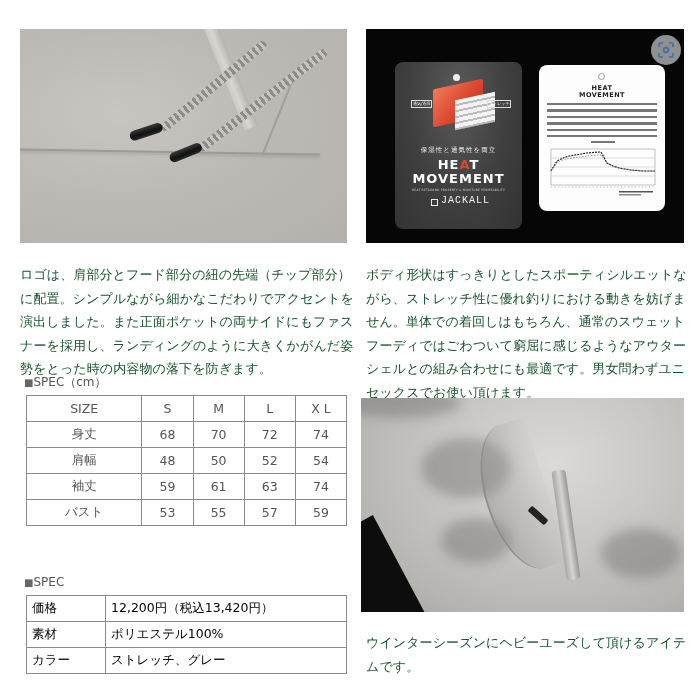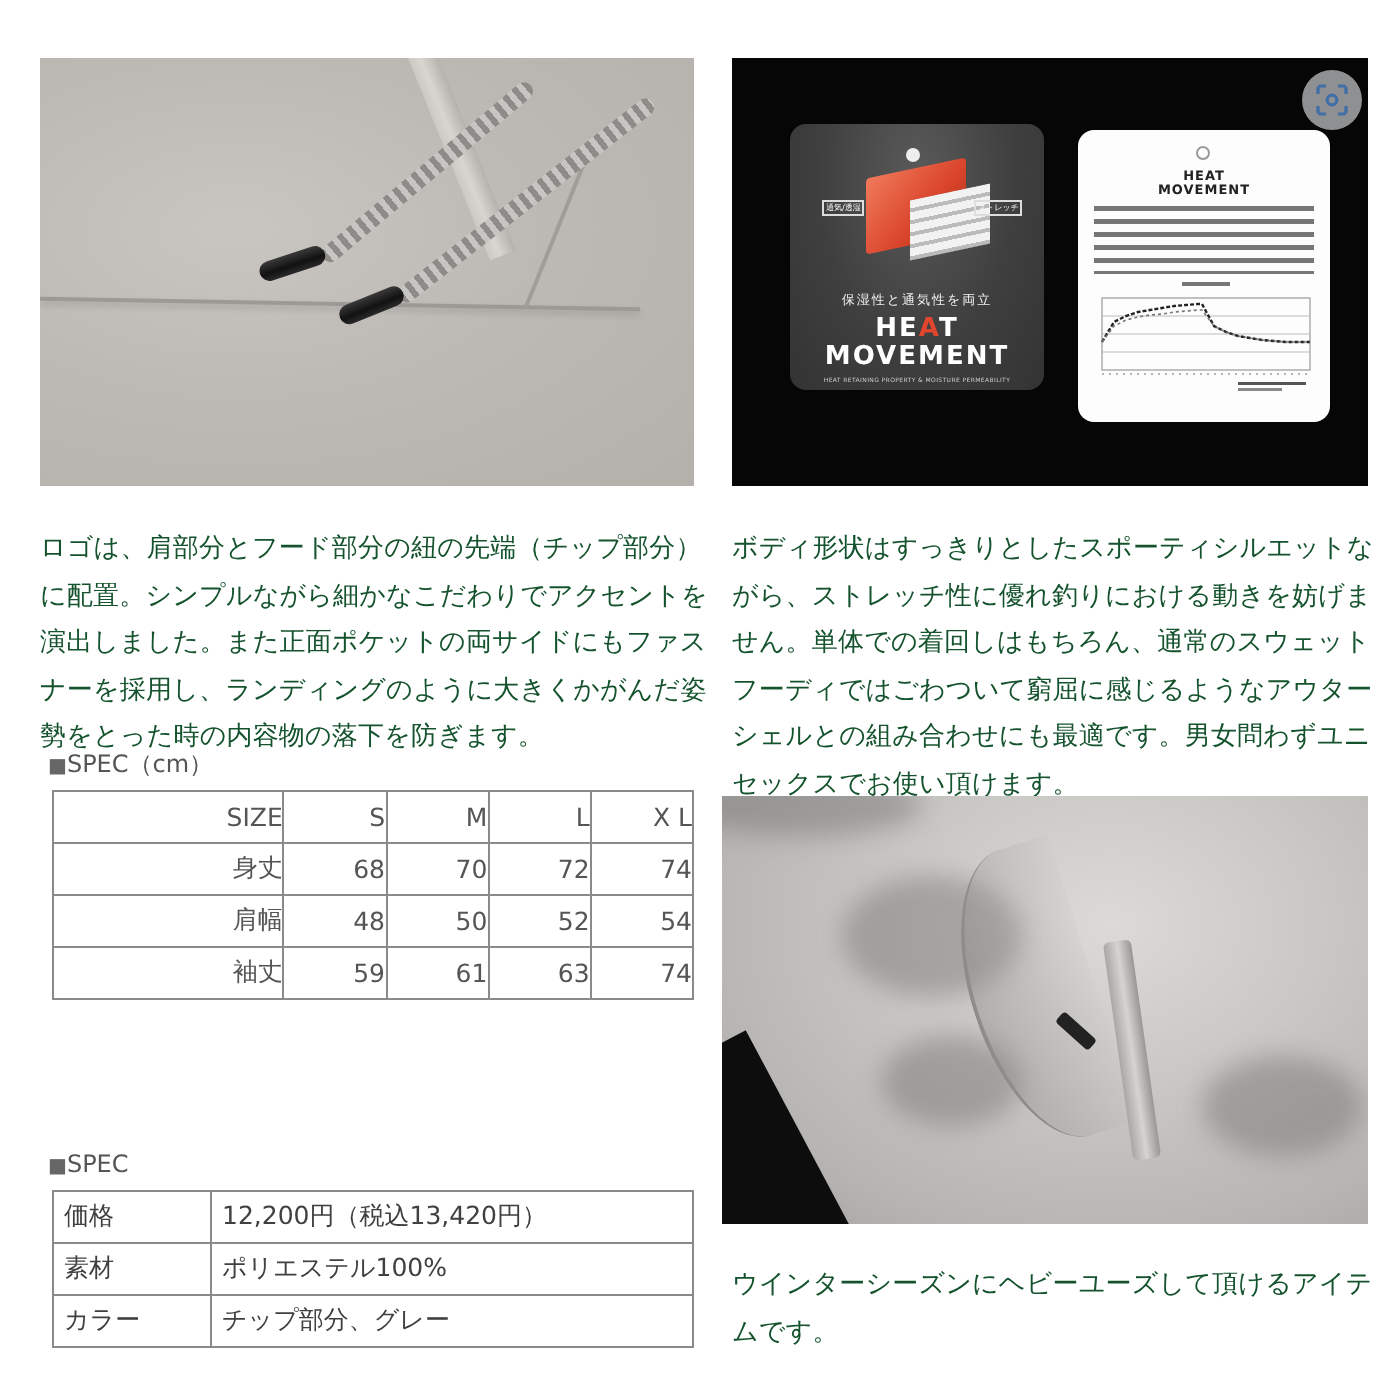--- a/index.html
+++ b/index.html
@@ -35,21 +35,21 @@
     position: absolute; height: 10px; width: 34px; border-radius: 5px;
     background: linear-gradient(180deg, #3a3a3a, #111 60%, #2b2b2b);
     transform-origin: left center;
   }
 
   
   .photo-tags {
     left: 366px; top: 29px; width: 318px; height: 214px; background: #060606; overflow: hidden;
   }
   .tag-dark {
-    position: absolute; left: 29px; top: 33px; width: 127px; height: 133px; border-radius: 8px;
+    position: absolute; left: 29px; top: 33px; width: 127px; height: 167px; border-radius: 8px;
     background: radial-gradient(ellipse at 50% 20%, #5a5a5a 0%, #3f3f3f 55%, #333 100%);
     overflow: hidden;
     padding-left: 40px;
   }
   .tag-dark .hole { position:absolute; left: 58px; top: 12px; width: 7px; height: 7px; border-radius: 50%; background:#eee; }
   .tag-dark .fabric {
     position:absolute; left: 38px; top: 22px; width: 50px; height: 38px;
     background: linear-gradient(135deg, #f07a5a, #d9442b 60%, #b3301c);
     transform: skewY(-12deg); border-radius: 2px;
   }
@@ -103,30 +103,30 @@
 
   .section-head { font-size: 12px; color: #555; }
   .head-size { left: 24px; top: 374px; }
   .head-spec { left: 24px; top: 575px; text-align: center; }
   .head-size .sq, .head-spec .sq { color:#666; font-size: 10px; }
 
   
   table { border-collapse: collapse; }
   .size-table { left: 26px; top: 395px; width: 321px; }
   .size-table td {
-    border: 1px solid #8a8a8a; height: 26px; text-align: right; font-size: 12.5px; color: #555;
+    border: 1px solid #8a8a8a; height: 26px; text-align: center; font-size: 12.5px; color: #555;
     padding: 0;
   }
   .size-table td.col0 { width: 115px; }
   .size-table td.colv { width: 51px; }
 
   
   .spec-table { left: 26px; top: 595px; width: 321px; }
   .spec-table td {
-    border: 1px solid #8a8a8a; height: 26px; font-size: 12.5px; color: #404040; padding: 0 0 0 5px; text-align:left;
+    border: 1px solid #8a8a8a; height: 26px; font-size: 12.5px; color: #000000; padding: 0 0 0 5px; text-align:left;
   }
   .spec-table td.key { width: 79px; }
 
   
   .photo-pocket {
     left: 361px; top: 398px; width: 323px; height: 214px; overflow: hidden;
     background: radial-gradient(ellipse at 60% 30%, #dcdad7 0%, #c9c7c4 40%, #b7b5b2 75%, #a3a19e 100%);
   }
   .photo-pocket .dark-corner {
     position:absolute; left: -40px; top: 130px; width: 90px; height: 140px; background:#0d0d0d; transform: rotate(-28deg);
@@ -237,40 +237,47 @@
       <td>52</td>
       <td>54</td>
     </tr>
     <tr>
       <td class="col0">袖丈</td>
       <td>59</td>
       <td>61</td>
       <td>63</td>
       <td>74</td>
     </tr>
+    <tr>
+      <td class="col0">バスト</td>
+      <td>53</td>
+      <td>55</td>
+      <td>57</td>
+      <td>59</td>
+    </tr>
   </tbody>
 </table>
 
 <div class="abs section-head head-spec">
   <span class="sq">■</span><span>SPEC</span>
 </div>
 
 <table class="abs spec-table">
   <tbody>
     <tr>
       <td class="key">価格</td>
       <td>12,200円（税込13,420円）</td>
     </tr>
     <tr>
       <td class="key">素材</td>
       <td>ポリエステル100%</td>
     </tr>
     <tr>
       <td class="key">カラー</td>
-      <td>チップ部分、グレー</td>
+      <td>ストレッチ、グレー</td>
     </tr>
   </tbody>
 </table>
 
 <div class="abs photo-pocket">
   <div class="fold" style="left:60px; top:40px; width:90px; height:60px;"></div>
   <div class="fold" style="left:80px; top:120px; width:70px; height:45px;"></div>
   <div class="fold" style="left:240px; top:130px; width:80px; height:50px;"></div>
   <div class="fold" style="left:-20px; top:-10px; width:120px; height:30px;"></div>
   <div class="dark-corner"></div>

